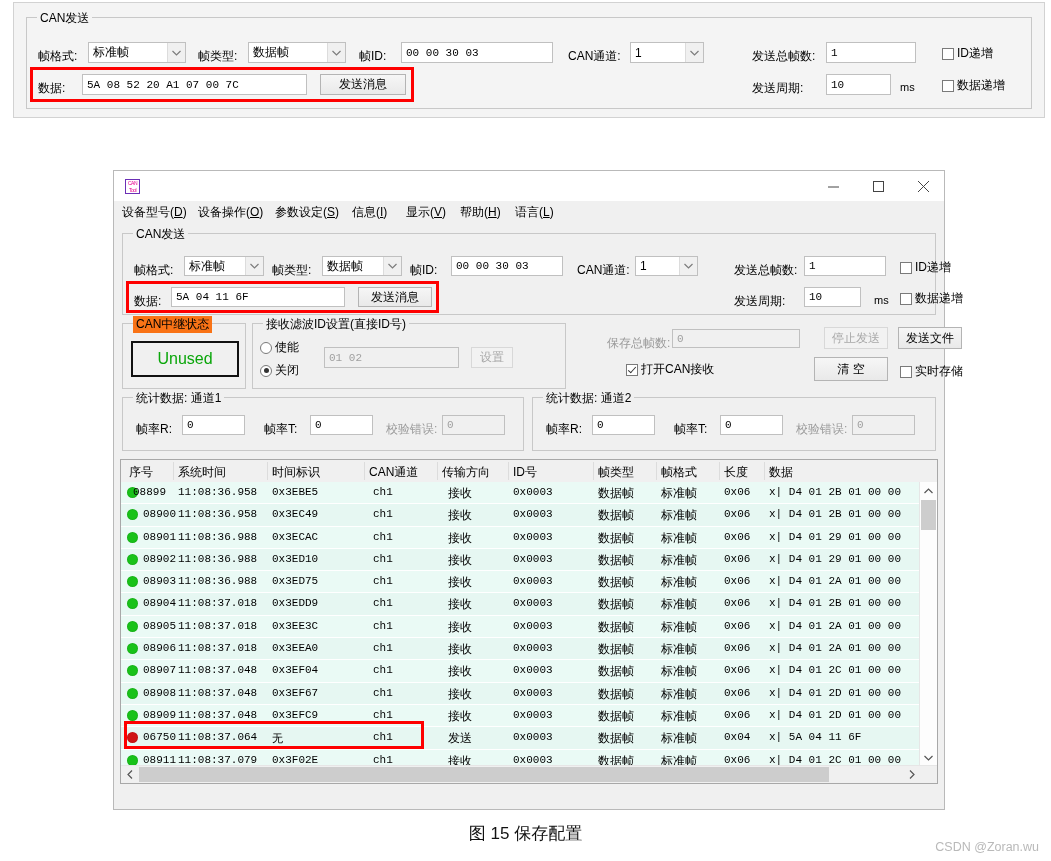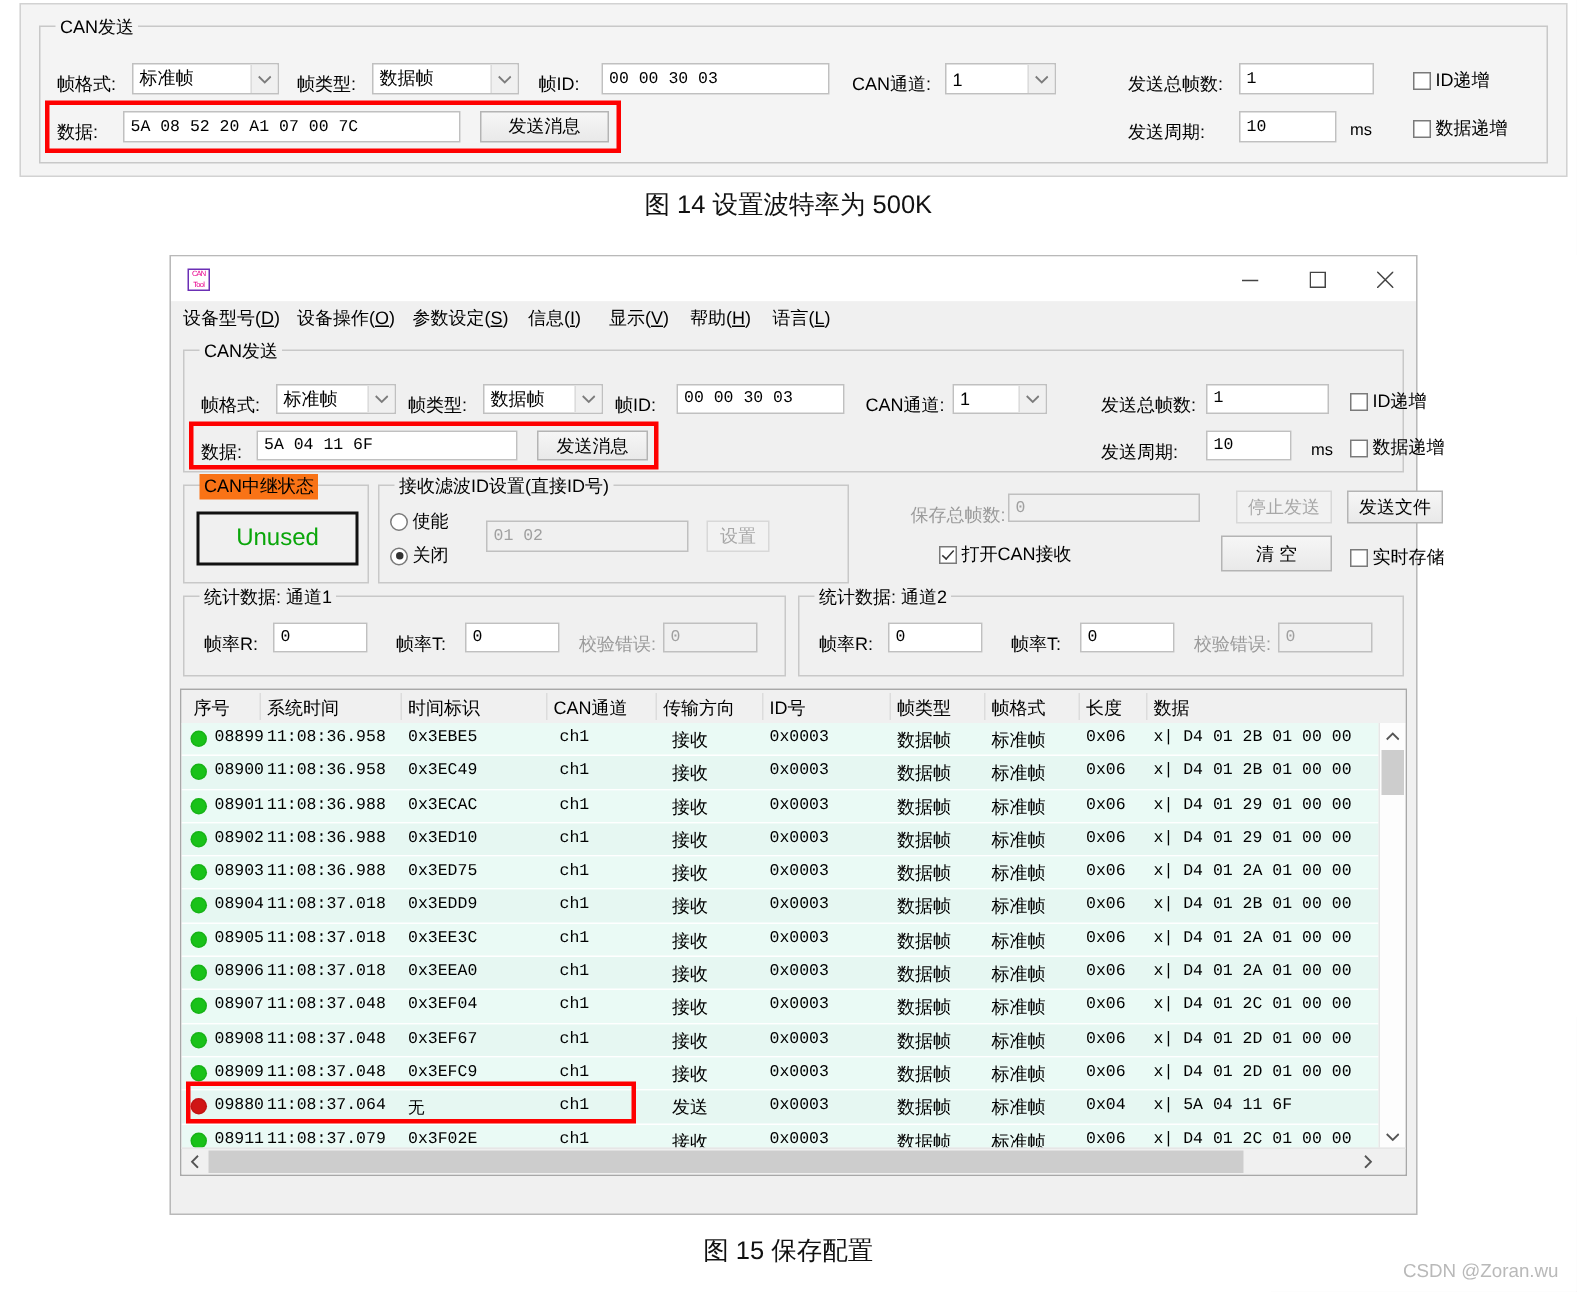--- a/index.html
+++ b/index.html
@@ -351,21 +351,20 @@
       <div class="lbl" style="left:874px; top:70px; font-size:11px;">ms</div>
       <div class="chk" style="left:916px; top:66px;">
         <span class="box"></span>
         <span>数据递增</span>
       </div>
 
       <div class="redbox" style="left:4px; top:56px; width:384px; height:35px;"></div>
     </div>
   </div>
 
-  <div class="caption" style="left:0; top:125px;">图 14 设置波特率为 500K</div>
 
   <div id="win">
 
     <div id="titlebar">
       <div id="appicon">
         <i>CAN</i>
         <i>Tool</i>
       </div>
 
       <div class="wbtn" style="left:697px;">
@@ -563,21 +562,21 @@
         <div class="sep" style="left:387px;"></div>
         <div class="sep" style="left:472px;"></div>
         <div class="sep" style="left:535px;"></div>
         <div class="sep" style="left:598px;"></div>
         <div class="sep" style="left:643px;"></div>
       </div>
 
       <div id="tbody">
           <div class="trow">
             <span class="dot"></span>
-            <span class="cell" style="left: 22px;">08899</span>
+            <span class="cell" style="left: 12px;">08899</span>
             <span class="cell" style="left: 57px;">11:08:36.958</span>
             <span class="cell" style="left: 151px;">0x3EBE5</span>
             <span class="cell" style="left: 252px;">ch1</span>
             <span class="cell cjk" style="left: 327px;">接收</span>
             <span class="cell" style="left: 392px;">0x0003</span>
             <span class="cell cjk" style="left: 477px;">数据帧</span>
             <span class="cell cjk" style="left: 540px;">标准帧</span>
             <span class="cell" style="left: 603px;">0x06</span>
             <span class="cell" style="left: 648px;">x| D4 01 2B 01 00 00</span>
           </div>
@@ -706,21 +705,21 @@
             <span class="cell" style="left: 252px;">ch1</span>
             <span class="cell cjk" style="left: 327px;">接收</span>
             <span class="cell" style="left: 392px;">0x0003</span>
             <span class="cell cjk" style="left: 477px;">数据帧</span>
             <span class="cell cjk" style="left: 540px;">标准帧</span>
             <span class="cell" style="left: 603px;">0x06</span>
             <span class="cell" style="left: 648px;">x| D4 01 2D 01 00 00</span>
           </div>
           <div class="trow">
             <span class="dot tx"></span>
-            <span class="cell" style="left: 22px;">09880</span>
+            <span class="cell" style="left: 22px;">06750</span>
             <span class="cell" style="left: 57px;">11:08:37.064</span>
             <span class="cell" style="left: 151px;">无</span>
             <span class="cell" style="left: 252px;">ch1</span>
             <span class="cell cjk" style="left: 327px;">发送</span>
             <span class="cell" style="left: 392px;">0x0003</span>
             <span class="cell cjk" style="left: 477px;">数据帧</span>
             <span class="cell cjk" style="left: 540px;">标准帧</span>
             <span class="cell" style="left: 603px;">0x04</span>
             <span class="cell" style="left: 648px;">x| 5A 04 11 6F</span>
           </div>

